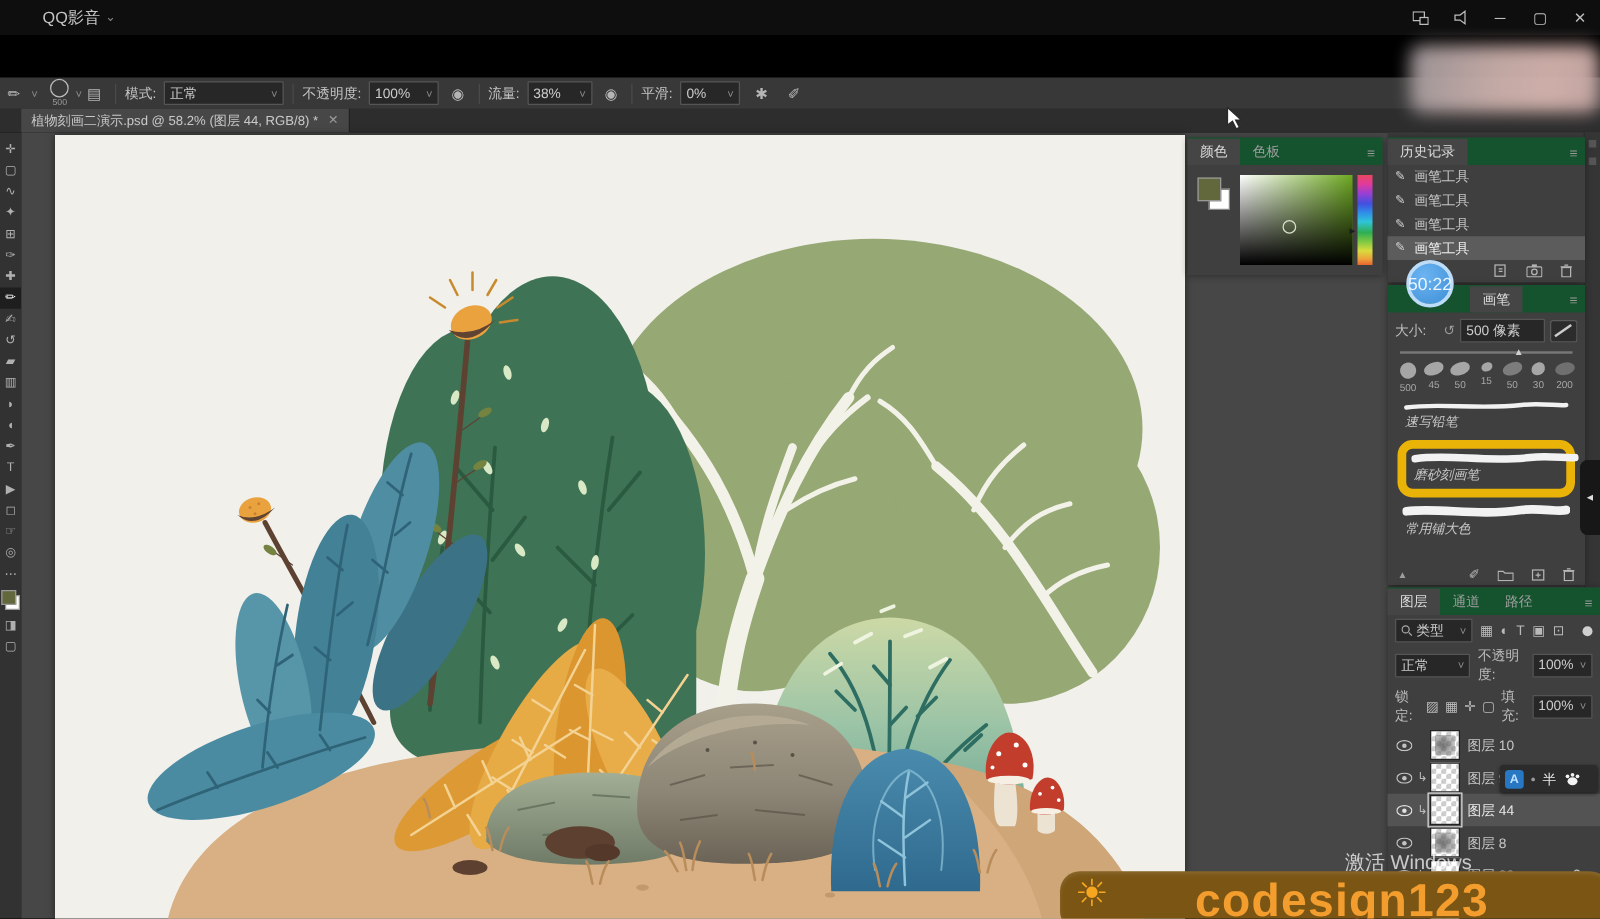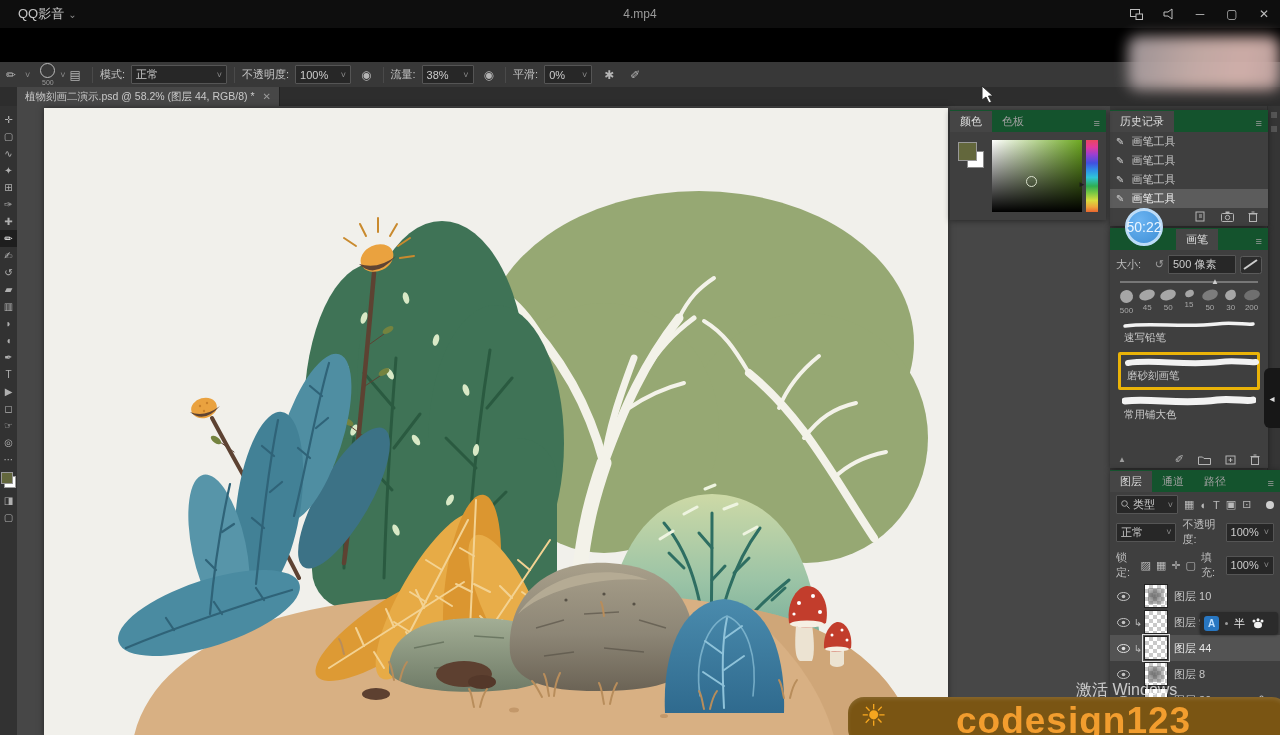--- a/index.html
+++ b/index.html
@@ -1,21 +1,21 @@
 <!DOCTYPE html>
 <html><head>
 <meta charset="utf-8">
 <style>
   html,body{margin:0;padding:0;background:#000;}
   .screen{position:relative;width:1280px;height:735px;background:#000;overflow:hidden;
           font-family:"Liberation Sans","DejaVu Sans",sans-serif;color:#ccc;-webkit-font-smoothing:antialiased;}
   .abs{position:absolute;}
   
   .titlebar{left:0;top:0;width:1280px;height:28px;background:#0e0e0e;display:flex;align-items:center;}
-  .titlebar .app{margin-left:18px;font-size:13px;color:#c5c5c5;display:flex;align-items:center;gap:4px;}
+  .titlebar .app{margin-left:34px;font-size:13px;color:#c5c5c5;display:flex;align-items:center;gap:4px;}
   .titlebar .vtitle{position:absolute;left:0;right:0;text-align:center;font-size:12px;color:#9a9a9a;}
   .winbtns{position:absolute;right:8px;top:0;height:28px;display:flex;align-items:center;gap:16px;}
   .winbtn{width:16px;height:16px;display:flex;align-items:center;justify-content:center;color:#bdbdbd;font-size:12px;cursor:default;}
   
   .psmenubar{left:0;top:40px;width:1280px;height:22px;background:#3a3a3a;display:flex;align-items:center;gap:0;border-bottom:1px solid #2c2c2c;}
   .pslogo{width:15px;height:15px;margin:0 8px 0 6px;background:#0a2a44;border-radius:2px;color:#31a8ff;font-size:9px;font-weight:bold;display:flex;align-items:center;justify-content:center;}
   .menu-item{font-size:12px;color:#d6d6d6;padding:0 9px;line-height:22px;}
   .optbar{left:0;top:62px;width:1280px;height:25px;background:#383838;border-bottom:1px solid #282828;display:flex;align-items:center;font-size:11px;color:#c3c3c3;}
   .optbar .sep{width:1px;height:16px;background:#4a4a4a;margin:0 7px;}
   .sel-box{height:17px;background:#272727;border:1px solid #555;border-radius:1px;display:flex;align-items:center;justify-content:space-between;padding:0 4px;font-size:11px;color:#ccc;}
@@ -48,22 +48,22 @@
   .hrow .hicon{margin-right:7px;font-size:10px;color:#cfcfcf;}
   .dock{left:1110px;top:106px;width:170px;height:629px;background:#3a3a3a;}
   .rail{position:absolute;right:0;top:0;width:12px;height:364px;background:#353535;border-left:1px solid #2e2e2e;}
   .checker{background-color:#fff;background-image:linear-gradient(45deg,#c9c9c9 25%,transparent 25%,transparent 75%,#c9c9c9 75%),linear-gradient(45deg,#c9c9c9 25%,transparent 25%,transparent 75%,#c9c9c9 75%);background-size:8px 8px;background-position:0 0,4px 4px;}
   .lrow{height:26px;display:flex;align-items:center;font-size:11px;color:#c6c6c6;padding-left:4px;position:relative;}
   .lrow.sel{background:#535353;color:#e8e8e8;}
   .eye{width:18px;display:flex;justify-content:center;}
   .clip{width:12px;color:#b9b9b9;font-size:10px;text-align:center;}
   .thumb{width:22px;height:22px;border:1px solid #222;margin-right:6px;position:relative;}
   .thumb .smudge{position:absolute;inset:3px;background:radial-gradient(circle at 40% 50%,rgba(90,90,90,.85),rgba(120,120,120,.2));}
-  .stroke-item{margin:3px 8px 0 8px;padding:2px 4px;}
-  .stroke-item.sel{border:3px solid #eab308;border-radius:2px;}
+  .stroke-item{margin:3px 8px 0 8px;padding:2px 4px;font-style:italic;}
+  .stroke-item.sel{border:7px solid #eab308;border-radius:12px;}
   .bstroke{display:block;}
   .bname{font-size:10.5px;color:#c9c9c9;margin:1px 0 2px 2px;}
   .preset{display:flex;flex-direction:column;align-items:center;width:21px;}
   .preset .dab{width:16px;height:10px;background:#b9b9b9;border-radius:60% 40% 55% 45%;transform:rotate(-12deg);opacity:.85;}
   .preset .n{font-size:8px;color:#a7a7a7;margin-top:3px;}
   .micon{color:#b9b9b9;font-size:11px;}
   
   .banner{left:848px;top:697px;width:440px;height:48px;background:#7a5513;border-radius:16px;box-shadow:inset 0 2px 4px rgba(255,255,255,.12);}
   .banner .sun{position:absolute;left:12px;top:1px;font-size:30px;color:#f6a61f;}
   .banner .txt{position:absolute;left:108px;top:3px;font-size:37px;font-weight:bold;color:#f29d2e;letter-spacing:1px;white-space:nowrap;}
@@ -80,21 +80,20 @@
 </head>
 <body>
 
 <div class="screen">
 
   <div class="abs titlebar">
     <div class="app">
       <span>QQ影音</span>
       <span style="font-size:10px;color:#888;">⌄</span>
     </div>
-    <div class="vtitle">4.mp4</div>
     <div class="winbtns">
       <span class="winbtn">
         <svg width="13" height="11" viewBox="0 0 13 11">
             <rect x="0.5" y="0.5" width="9" height="7" fill="none" stroke="#bdbdbd"></rect>
             <rect x="6" y="5" width="6.5" height="5.5" fill="#0e0e0e" stroke="#bdbdbd"></rect>
           </svg>
       </span>
       <span class="winbtn">
         <svg width="13" height="12" viewBox="0 0 13 12">
             <path d="M2 4 L6 4 L10 1 L10 11 L6 8 L2 8 Z" fill="none" stroke="#bdbdbd"></path>

